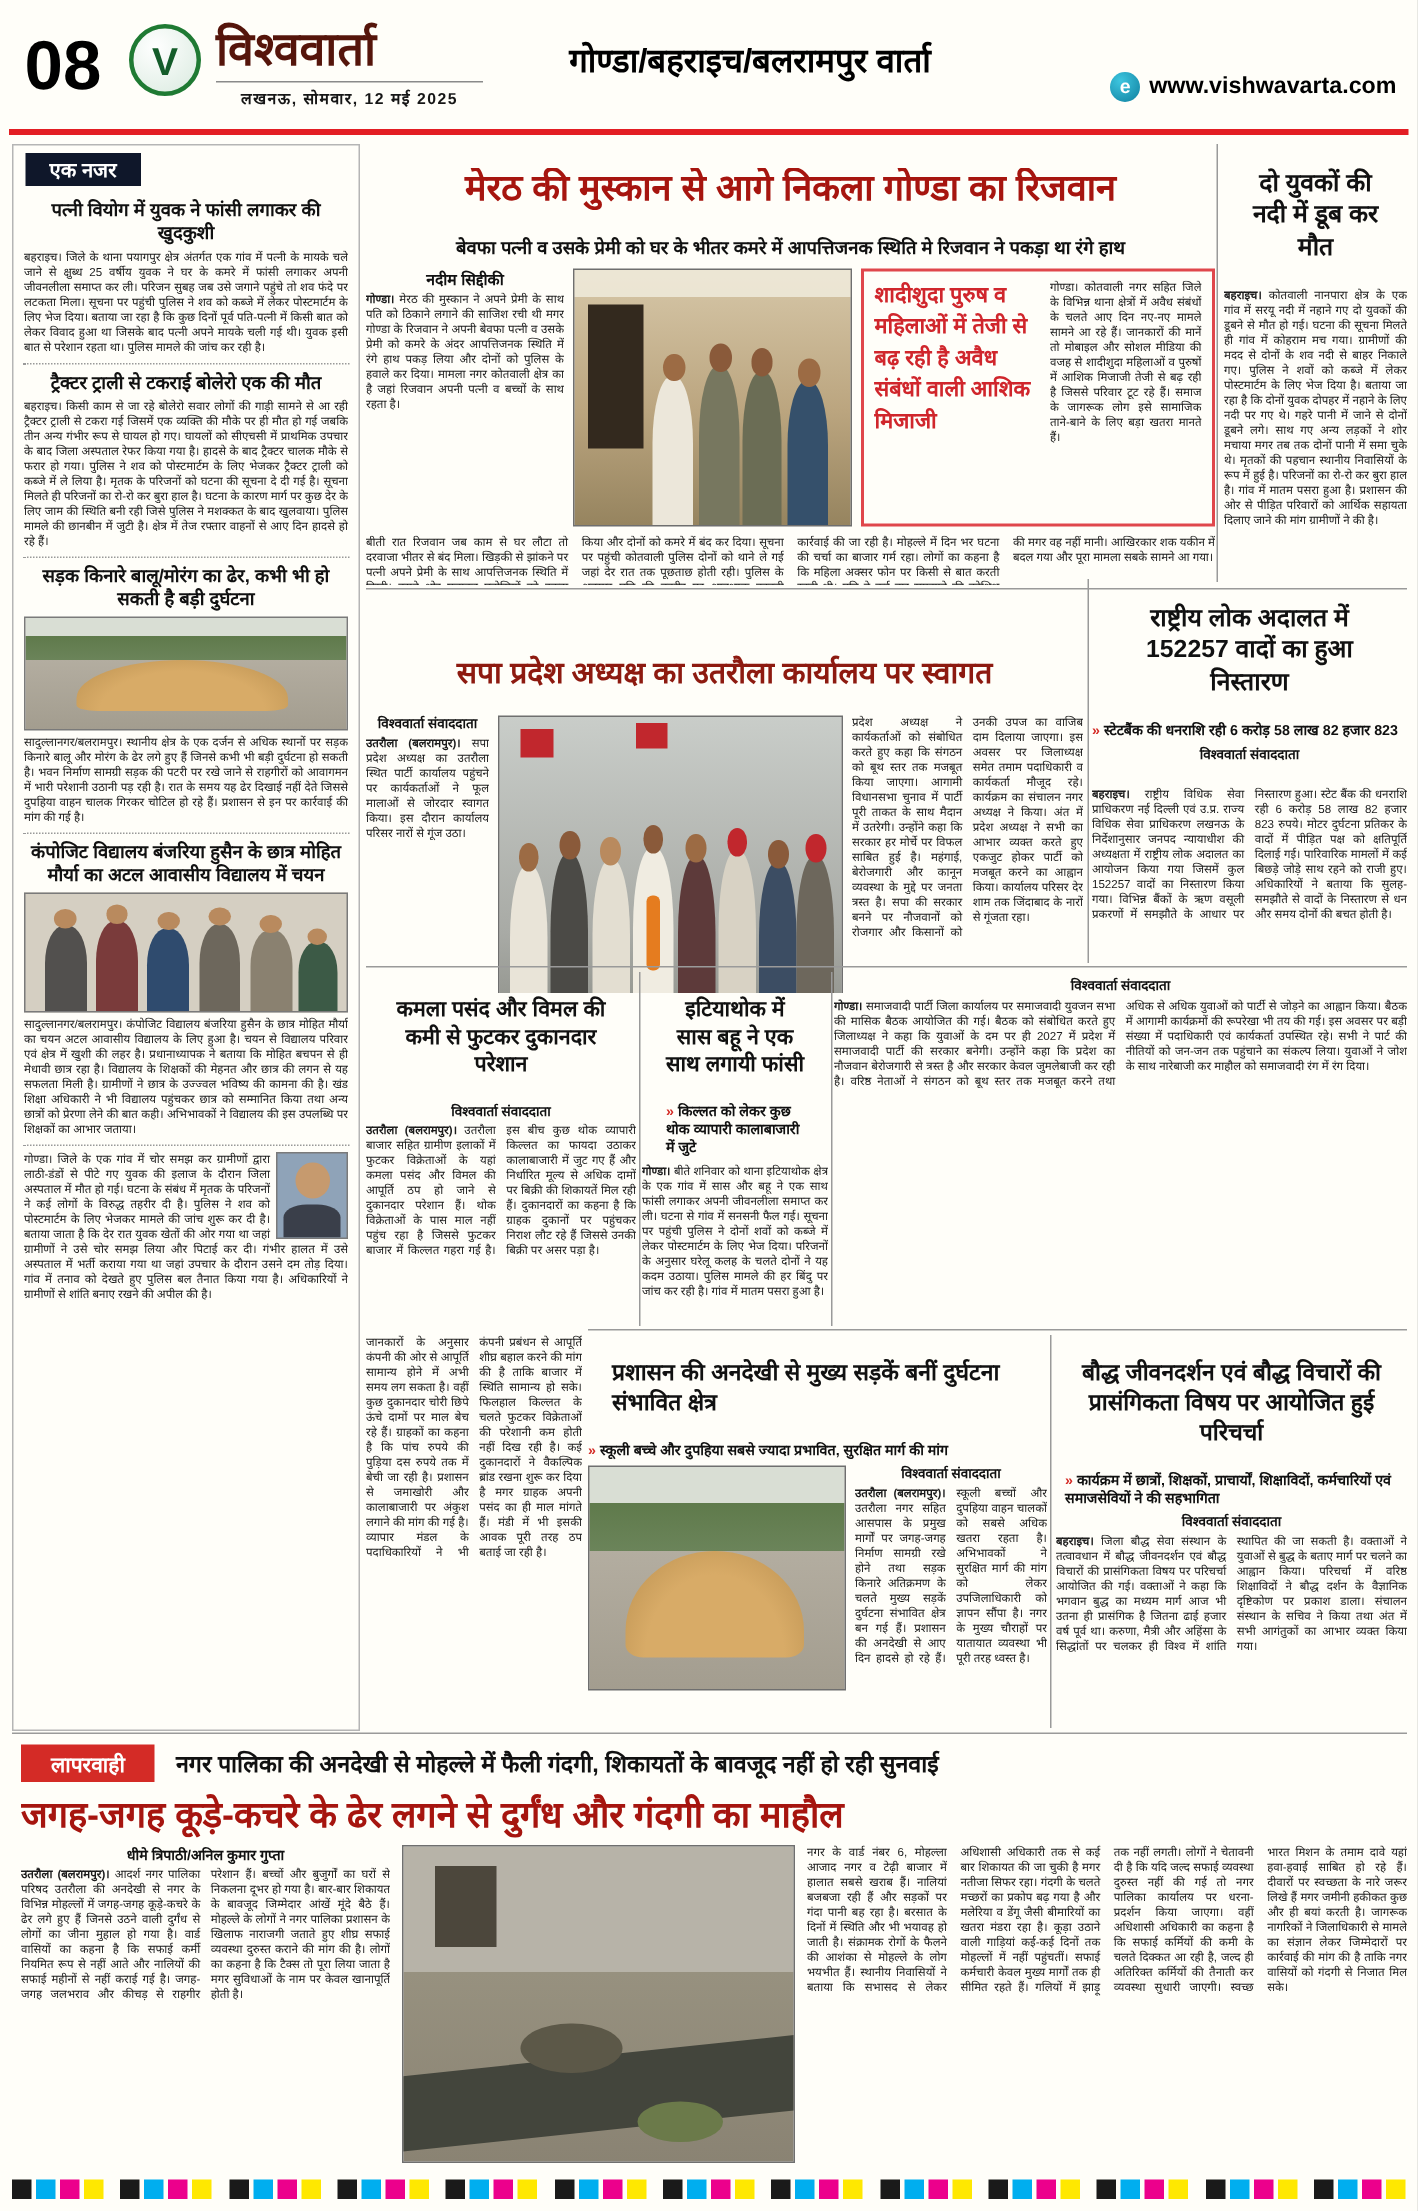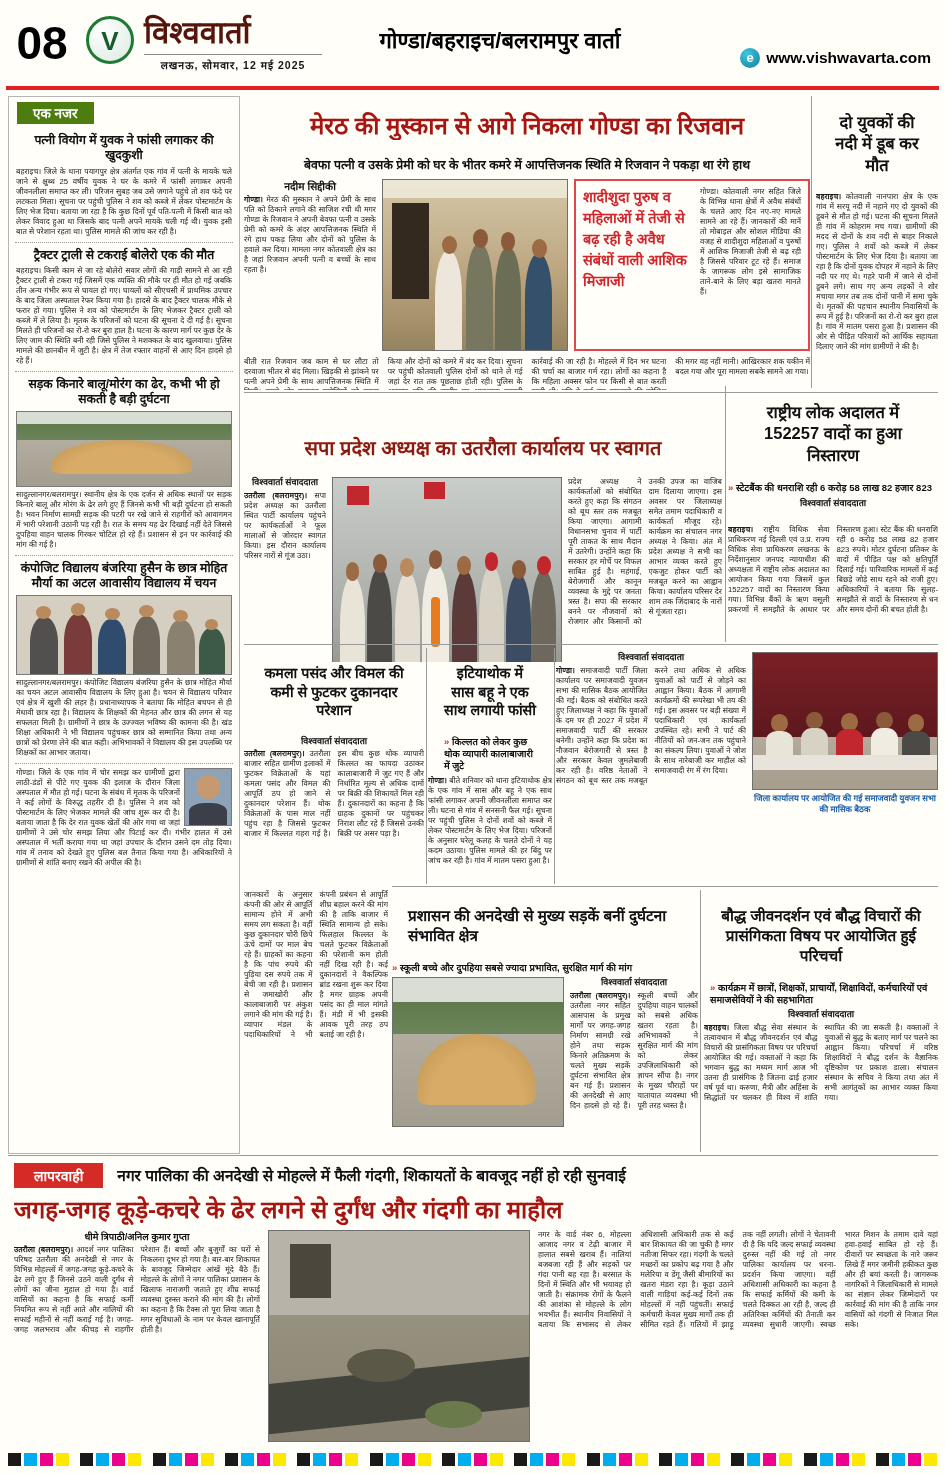--- a/index.html
+++ b/index.html
@@ -38,21 +38,21 @@
   .dl{font-weight:700;}
   .kicker{font-weight:700;font-size:9.5px;line-height:1.3;color:#101010;}
   .kicker::before{content:"» ";color:#d42b26;font-weight:900;}
   h2,h3{margin:16px;padding:0;}
   .hl-red{color:#a6150f;}
   .hl-maroon{color:#8d1a10;}
   .nowrap{white-space:nowrap;overflow:hidden;}
 
   
   .leftcol{left:8px;top:96px;width:232px;height:1058px;border:1px solid #b5b5b5;padding:4px 6px;overflow:hidden;}
-  .eklabel{display:inline-block;background:#4d7c0f;color:#fff;font-size:13.5px;font-weight:800;
+  .eklabel{display:inline-block;background:#0f172a;color:#fff;font-size:13.5px;font-weight:800;
            padding:2px 16px;margin:1px 0 4px 2px;}
   .brief{border-top:1px dotted #999;padding:4px 1px 5px;}
   .brief.first{border-top:none;}
   .brief h3{font-size:12.3px;line-height:1.25;text-align:center;font-weight:800;margin:1px 0 3px;}
   .bphoto{position:relative;overflow:hidden;border:1px solid #7a7a7a;margin:2px 0 3px;}
   .pfloat{float:right;width:48px;height:58px;margin:0 0 2px 4px;}
 
   
   .photo{position:relative;overflow:hidden;border:1px solid #6f6f6f;flex:0 0 auto;}
   .fg{position:absolute;bottom:0;border-radius:45% 45% 0 0;}
@@ -325,36 +325,20 @@
   </div>
 
   <div class="abs s-youth">
     <div class="trow">
       <div style="flex:1;">
         <div class="credit">विश्ववार्ता संवाददाता</div>
         <div class="body cols2" style="height:184px;margin-top:2px;">
           <span class="dl">गोण्डा।</span> <span>समाजवादी पार्टी जिला कार्यालय पर समाजवादी युवजन सभा की मासिक बैठक आयोजित की गई। बैठक को संबोधित करते हुए जिलाध्यक्ष ने कहा कि युवाओं के दम पर ही 2027 में प्रदेश में समाजवादी पार्टी की सरकार बनेगी। उन्होंने कहा कि प्रदेश का नौजवान बेरोजगारी से त्रस्त है और सरकार केवल जुमलेबाजी कर रही है। वरिष्ठ नेताओं ने संगठन को बूथ स्तर तक मजबूत करने तथा अधिक से अधिक युवाओं को पार्टी से जोड़ने का आह्वान किया। बैठक में आगामी कार्यक्रमों की रूपरेखा भी तय की गई। इस अवसर पर बड़ी संख्या में पदाधिकारी एवं कार्यकर्ता उपस्थित रहे। सभी ने पार्ट की नीतियों को जन-जन तक पहुंचाने का संकल्प लिया। युवाओं ने जोश के साथ नारेबाजी कर माहौल को समाजवादी रंग में रंग दिया।</span>
         </div>
       </div>
-      <div style="width:186px;flex:0 0 auto;">
-        <div class="photo p-youth" style="width:186px;height:138px;">
-          <span class="table"></span>
-          <span class="hd" style="left:10%;bottom:42%;width:9%;height:13%;background:#9c6b44;"></span>
-            <span class="fg" style="left:7%;bottom:25%;width:15%;height:18%;background:#e9e4d8;border-radius:40% 40% 0 0;"></span>
-          <span class="hd" style="left:29%;bottom:44%;width:9%;height:13%;background:#8a5a3a;"></span>
-            <span class="fg" style="left:26%;bottom:25%;width:15%;height:20%;background:#d8d2c4;border-radius:40% 40% 0 0;"></span>
-          <span class="hd" style="left:48%;bottom:43%;width:9%;height:13%;background:#9c6b44;"></span>
-            <span class="fg" style="left:45%;bottom:25%;width:15%;height:19%;background:#c1272d;border-radius:40% 40% 0 0;"></span>
-          <span class="hd" style="left:67%;bottom:44%;width:9%;height:13%;background:#8a5a3a;"></span>
-            <span class="fg" style="left:64%;bottom:25%;width:15%;height:20%;background:#f0ece1;border-radius:40% 40% 0 0;"></span>
-          <span class="hd" style="left:84%;bottom:42%;width:9%;height:13%;background:#9c6b44;"></span>
-            <span class="fg" style="left:81%;bottom:25%;width:15%;height:18%;background:#4b4a46;border-radius:40% 40% 0 0;"></span>
-        </div>
-        <div class="caption">जिला कार्यालय पर आयोजित की गई समाजवादी युवजन सभा की मासिक बैठक</div>
-      </div>
     </div>
   </div>
 
   <div class="vrule" style="left:426px;top:648px;height:236px;"></div>
   <div class="vrule" style="left:554px;top:648px;height:236px;"></div>
   <div class="hrule" style="left:392px;top:886px;width:546px;"></div>
 
   <div class="abs s-road">
     <h2>प्रशासन की अनदेखी से मुख्य सड़कें बनीं दुर्घटना संभावित क्षेत्र</h2>
     <div class="kicker">स्कूली बच्चे और दुपहिया सबसे ज्यादा प्रभावित, सुरक्षित मार्ग की मांग</div>

